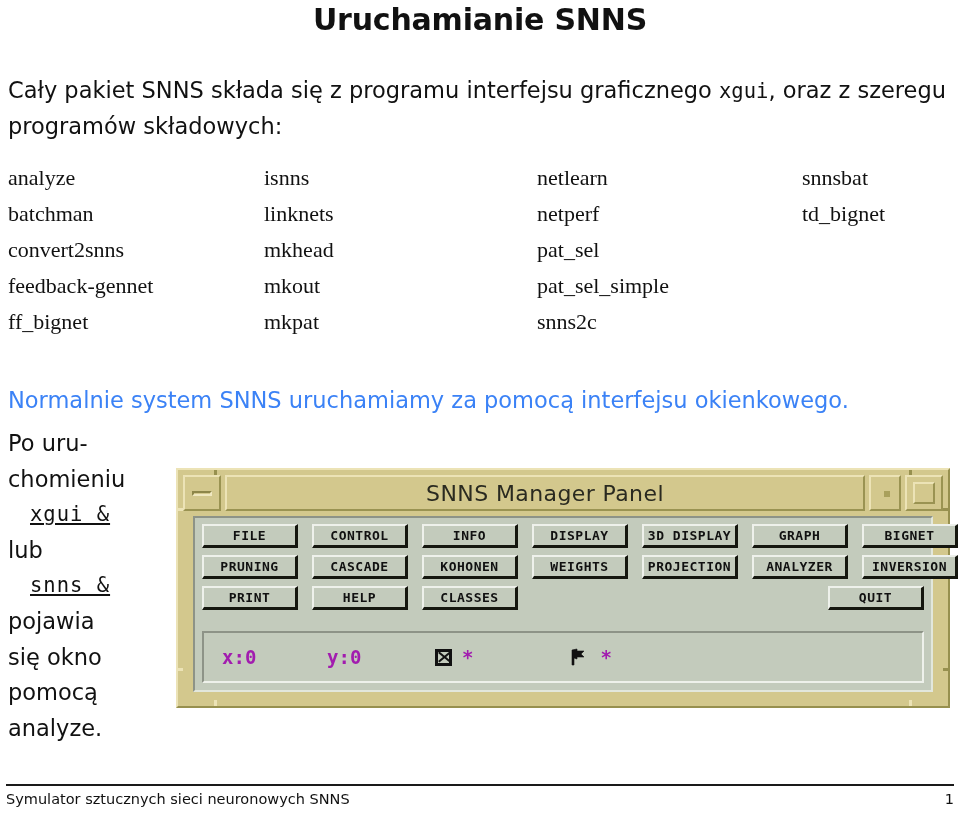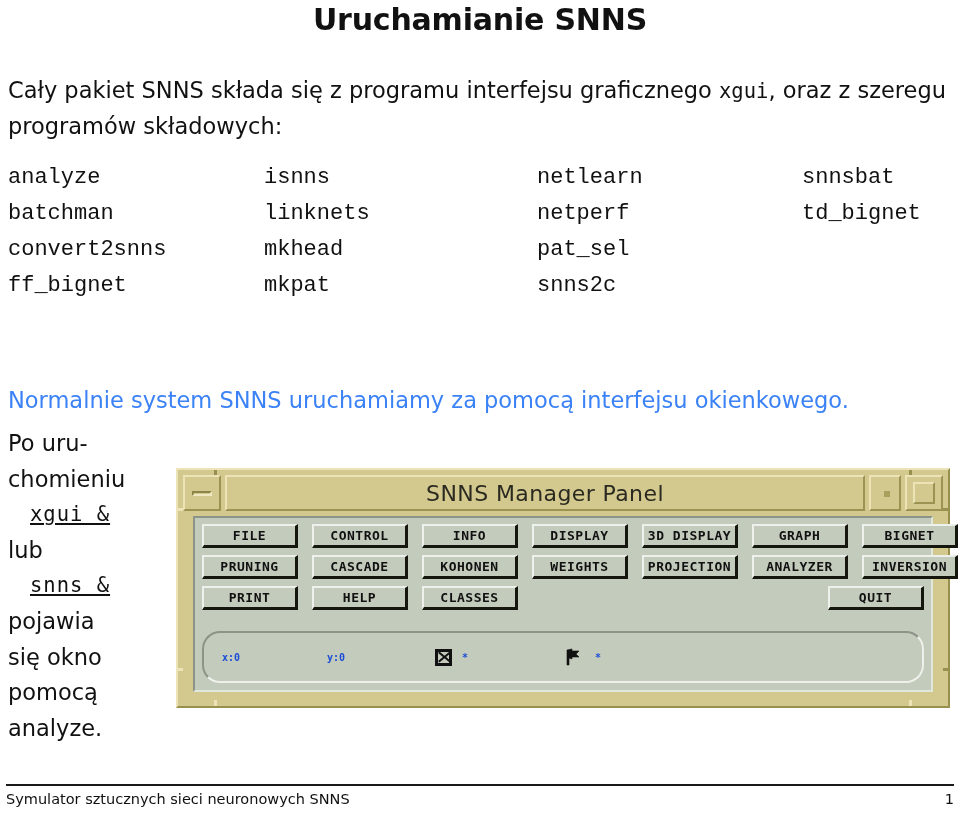--- a/index.html
+++ b/index.html
@@ -45,21 +45,21 @@
     font-family: "DejaVu Sans Mono", monospace;
     font-size: 20.5px;
   }
 
   
   .proglist {
     position: absolute;
     top: 160px;
     left: 8px;
     width: 944px;
-    font-family: Liberation Mono, monospace;
+    font-family: Liberation Serif, serif;
     font-size: 22px;
     line-height: 36px;
     color: #111;
   }
   .proglist .prow {
     display: block;
     height: 36px;
     white-space: nowrap;
   }
   .proglist .pcell {
@@ -273,24 +273,23 @@
     height: 52px;
     background: #c3cbbc;
     border-top: 2px solid #8d9387;
     border-left: 2px solid #8d9387;
     border-right: 2px solid #eef1eb;
     border-bottom: 2px solid #eef1eb;
     box-sizing: border-box;
     display: flex;
     align-items: center;
     font-family: "DejaVu Sans Mono", monospace;
-    font-size: 10px;
+    font-size: 19px;
     font-weight: bold;
-    color: #1d4ed8;
-    border-radius: 18px;
+    color: #a21caf;
   }
   .status .st-x { margin-left: 18px; width: 105px; }
   .status .st-y { width: 108px; }
   .status .ico-box {
     width: 17px; height: 17px;
     border: 3px solid #111;
     box-sizing: border-box;
     position: relative;
     margin-right: 10px;
   }
@@ -353,20 +352,23 @@
   <span class="prow">
     <span class="pcell c0">analyze</span><span class="pcell c1">isnns</span><span class="pcell c2">netlearn</span><span class="pcell c3">snnsbat</span>
   </span>
   <span class="prow">
     <span class="pcell c0">batchman</span><span class="pcell c1">linknets</span><span class="pcell c2">netperf</span><span class="pcell c3">td_bignet</span>
   </span>
   <span class="prow">
     <span class="pcell c0">convert2snns</span><span class="pcell c1">mkhead</span><span class="pcell c2">pat_sel</span><span class="pcell c3"></span>
   </span>
   <span class="prow">
+    <span class="pcell c0">feedback-gennet</span><span class="pcell c1">mkout</span><span class="pcell c2">pat_sel_simple</span><span class="pcell c3"></span>
+  </span>
+  <span class="prow">
     <span class="pcell c0">ff_bignet</span><span class="pcell c1">mkpat</span><span class="pcell c2">snns2c</span><span class="pcell c3"></span>
   </span>
 </div>
 
 <div class="normalnie">Normalnie system SNNS uruchamiamy za pomocą interfejsu okienkowego.</div>
 
 <div class="sidecol">
   <span class="ln">Po uru-</span>
   <span class="ln">chomieniu</span>
   <span class="ln indent mono">xgui &amp;</span>

